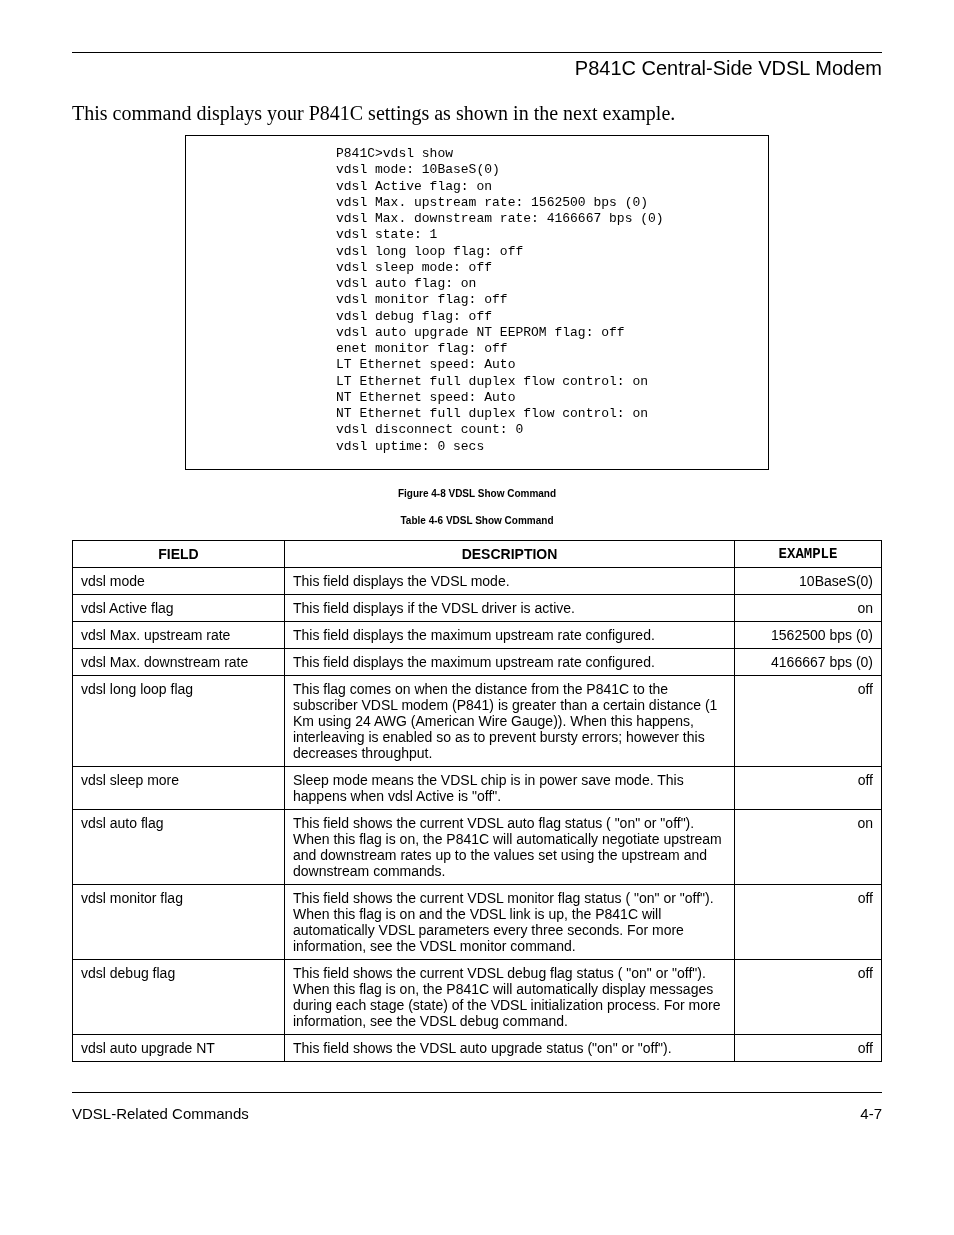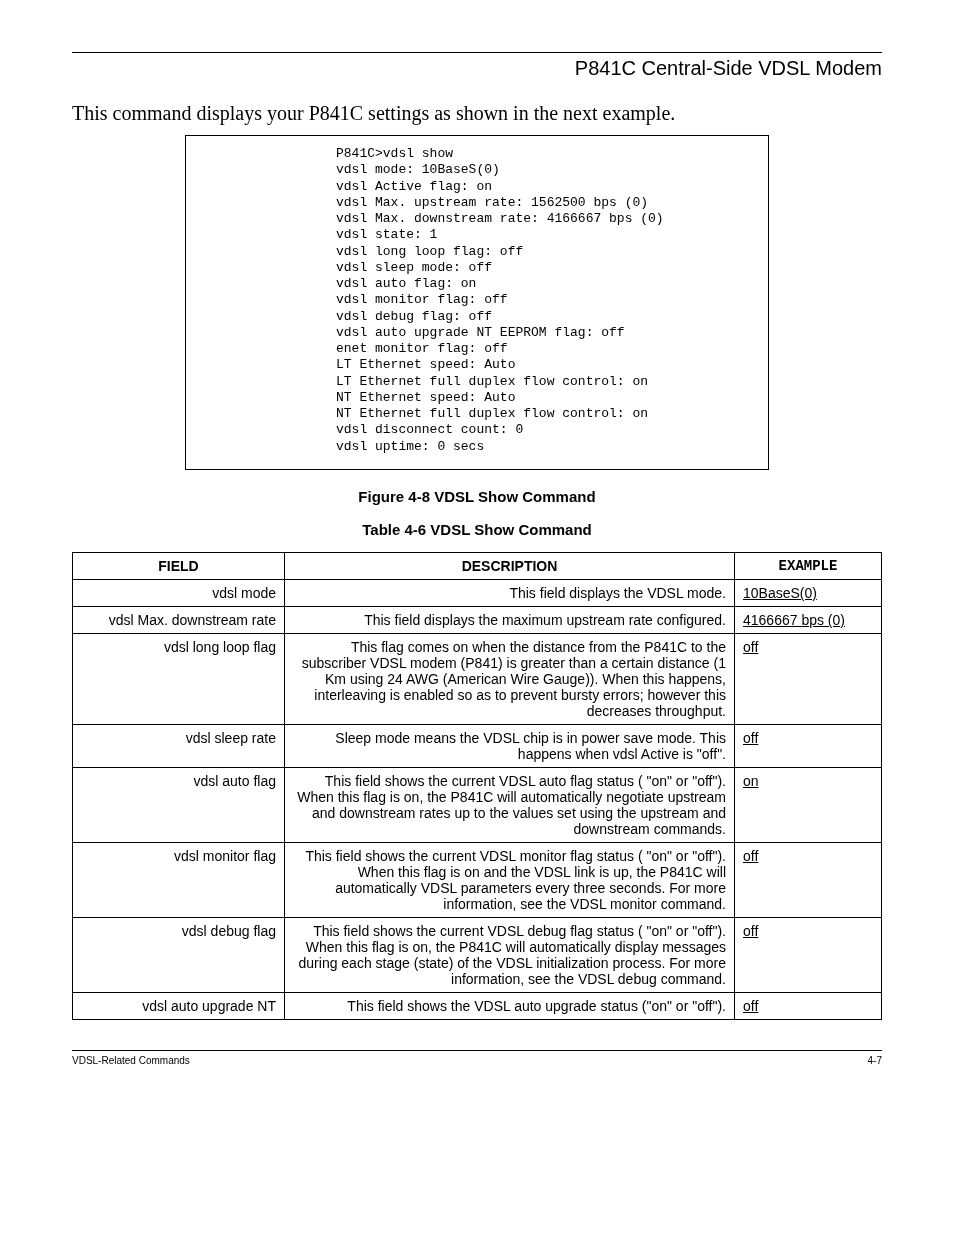--- a/index.html
+++ b/index.html
@@ -33,48 +33,47 @@
     padding: 10px 14px 14px 150px;
     font-family: "Courier New", Courier, monospace;
     font-size: 13px;
     line-height: 1.25;
     white-space: pre;
     box-sizing: border-box;
   }
   .caption {
     text-align: center;
     font-weight: bold;
-    font-size: 15px;
+    font-size: 10px;
     margin: 16px 0 14px 0;
   }
   table.data {
     border-collapse: collapse;
     width: 100%;
     margin-bottom: 30px;
   }
   table.data th, table.data td {
     border: 1px solid #000;
     padding: 5px 8px;
     vertical-align: top;
     font-size: 14px;
-    text-align: right;
+    text-align: left;
   }
   table.data th {
     font-weight: bold;
     text-align: center;
     margin-left: 41px;
   }
   table.data td.col-example {
-    text-align: left;
-    text-decoration: underline;
+    text-align: right;
   }
   .footer {
     border-top: 1px solid #000;
-    padding-top: 4px;
-    font-size: 10px;
+    padding-top: 12px;
+    font-size: 15px;
     display: flex;
     justify-content: space-between;
   }
 </style>
 </head>
 <body>
 
 <div class="header-line"></div>
 <div class="header-title">P841C Central-Side VDSL Modem</div>
 
@@ -111,31 +110,41 @@
       <th style="width:130px;font-family:Liberation Mono, monospace;">EXAMPLE</th>
     </tr>
   </thead>
   <tbody>
     <tr>
       <td>vdsl mode</td>
       <td>This field displays the VDSL mode.</td>
       <td class="col-example">10BaseS(0)</td>
     </tr>
     <tr>
+      <td>vdsl Active flag</td>
+      <td>This field displays if the VDSL driver is active.</td>
+      <td class="col-example">on</td>
+    </tr>
+    <tr>
+      <td>vdsl Max. upstream rate</td>
+      <td>This field displays the maximum upstream rate configured.</td>
+      <td class="col-example">1562500 bps (0)</td>
+    </tr>
+    <tr>
       <td>vdsl Max. downstream rate</td>
       <td>This field displays the maximum upstream rate configured.</td>
       <td class="col-example">4166667 bps (0)</td>
     </tr>
     <tr>
       <td>vdsl long loop flag</td>
       <td>This flag comes on when the distance from the P841C to the subscriber VDSL modem (P841) is greater than a certain distance (1 Km using 24 AWG (American Wire Gauge)). When this happens, interleaving is enabled so as to prevent bursty errors; however this decreases throughput.</td>
       <td class="col-example">off</td>
     </tr>
     <tr>
-      <td>vdsl sleep rate</td>
+      <td>vdsl sleep more</td>
       <td>Sleep mode means the VDSL chip is in power save mode. This happens when vdsl Active is "off".</td>
       <td class="col-example">off</td>
     </tr>
     <tr>
       <td>vdsl auto flag</td>
       <td>This field shows the current VDSL auto flag status ( "on" or "off"). When this flag is on, the P841C will automatically negotiate upstream and downstream rates up to the values set using the upstream and downstream commands.</td>
       <td class="col-example">on</td>
     </tr>
     <tr>
       <td>vdsl monitor flag</td>

